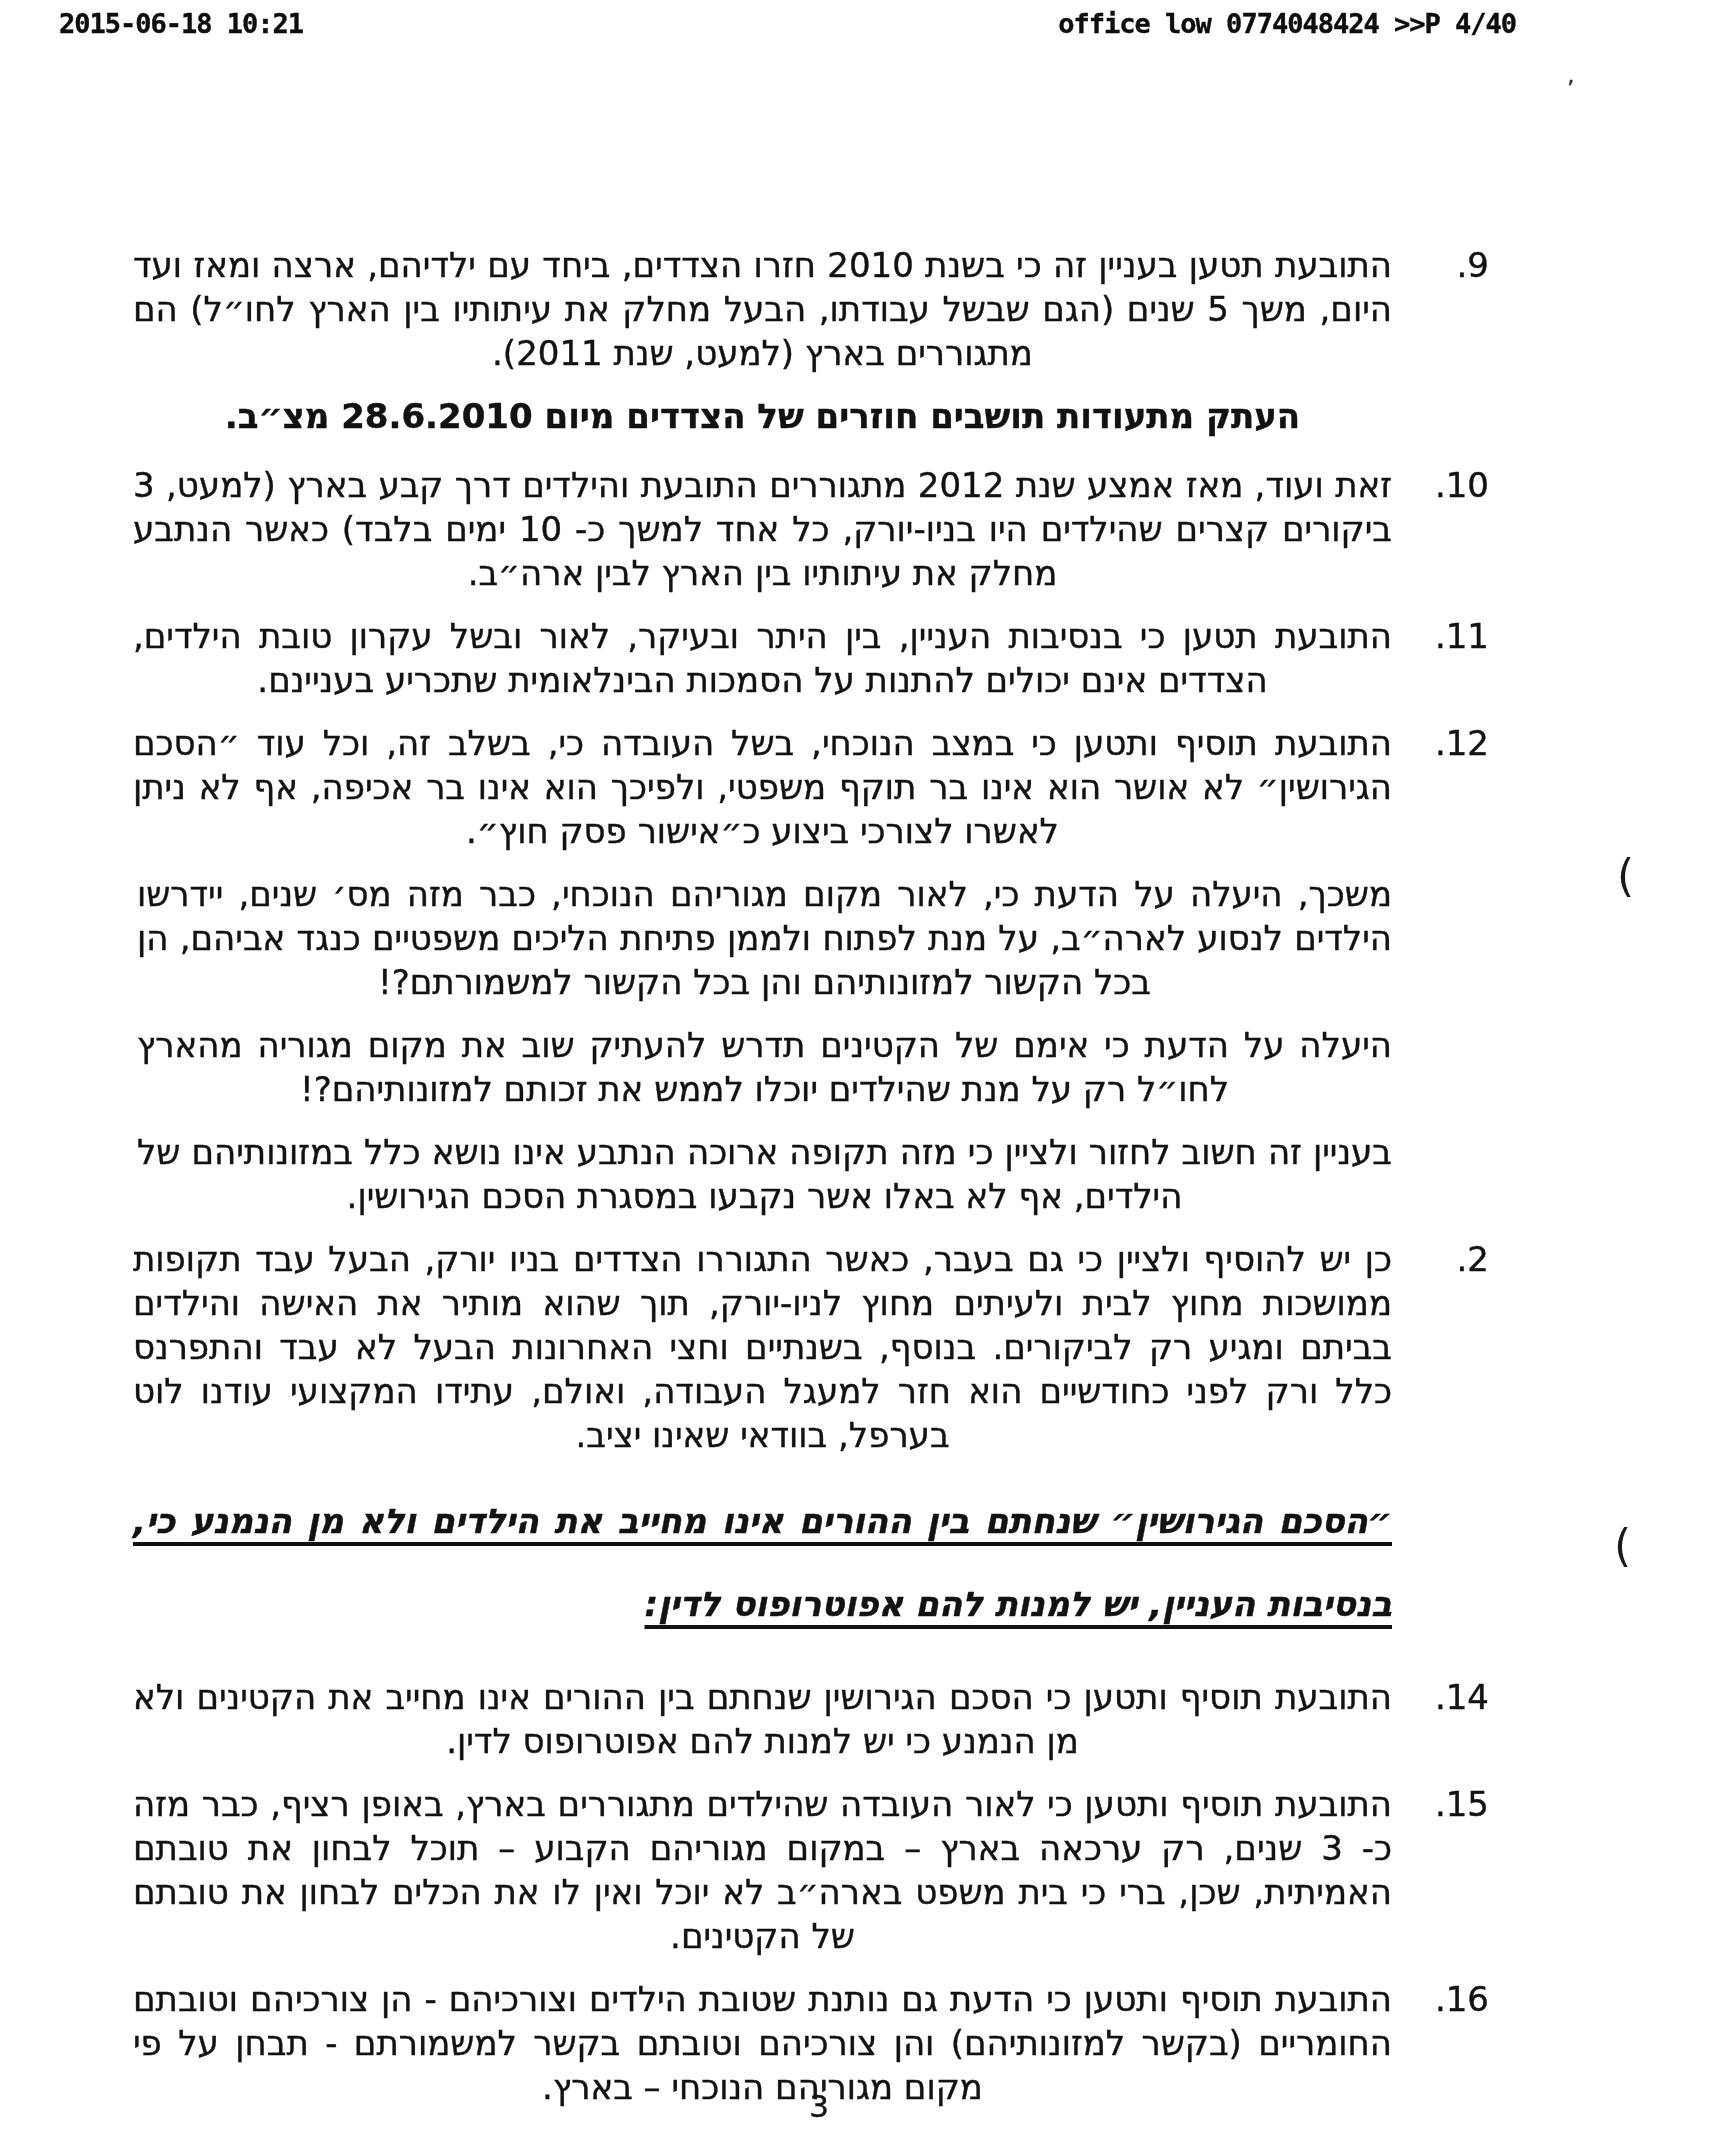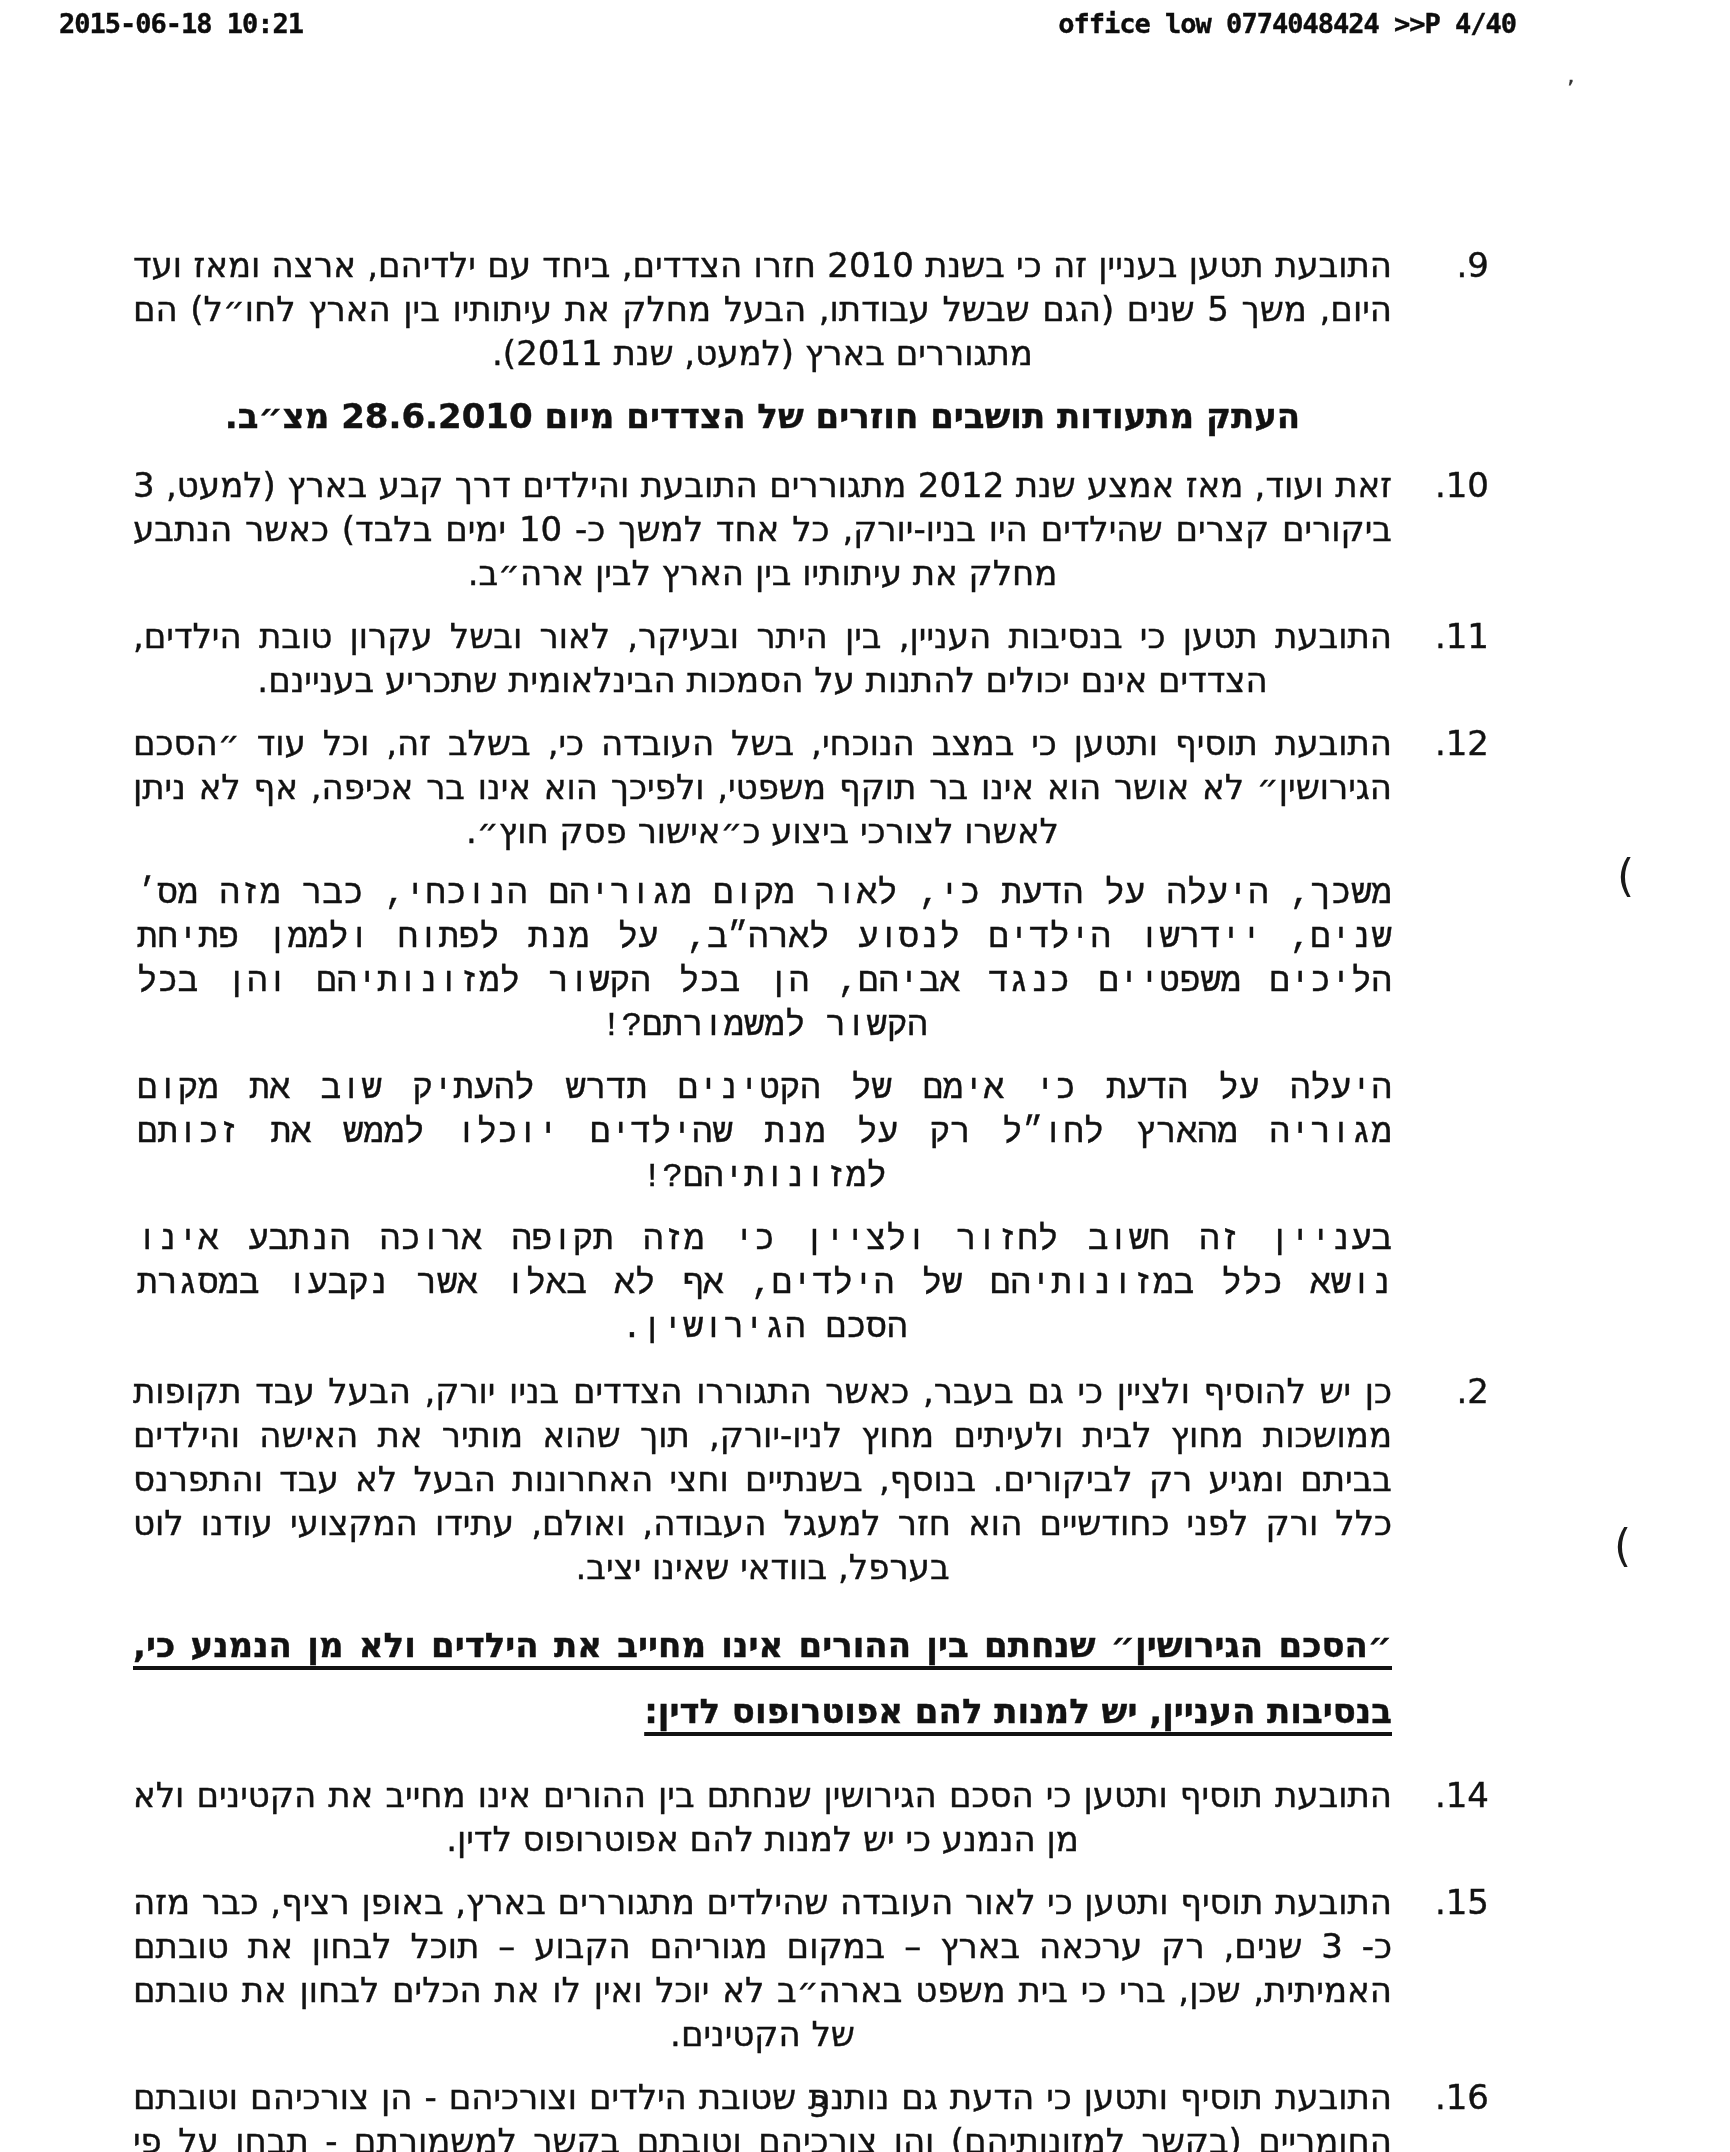--- a/index.html
+++ b/index.html
@@ -25,33 +25,34 @@
   .fax-right{margin-right:122px;white-space:nowrap;}
   
   .doc{
     position:absolute;top:243px;left:133px;right:149px;
     direction:rtl;
     font-size:34px;line-height:44px;
   }
   .item{display:flex;margin-bottom:19px;}
   .num{flex:none;width:97px;white-space:nowrap;}
   .txt{flex:1;text-align:justify;text-align-last:center;}
-  .plain{margin:0 97px 19px 4px;text-align:justify;text-align-last:center;font-family:Liberation Mono, monospace;}
+  .plain{margin:0 97px 19px 4px;text-align:justify;text-align-last:center;}
   .attach{
     margin:5.7px 97px 25px 0;
     font-weight:bold;text-align:center;
   }
   .heading{
     margin:23px 97px 28.5px 0;
     font-weight:bold;
-    line-height:66px;
+    line-height:83px;
     text-align:justify;text-align-last:right;
     text-decoration:underline;
     text-decoration-thickness:3.8px;
     text-underline-offset:8.6px;
+    font-style:italic;
   }
   
   .hmark{
     position:absolute;direction:ltr;
     font-size:44px;line-height:44px;color:#1a1a1a;
     font-family:"DejaVu Sans", sans-serif;
     -webkit-text-stroke:0;
   }
   .hmark .close{opacity:.35;margin-left:21px;display:inline-block;}
   .speck-tick{position:absolute;top:76px;left:1567px;font-size:23px;color:#333;}

